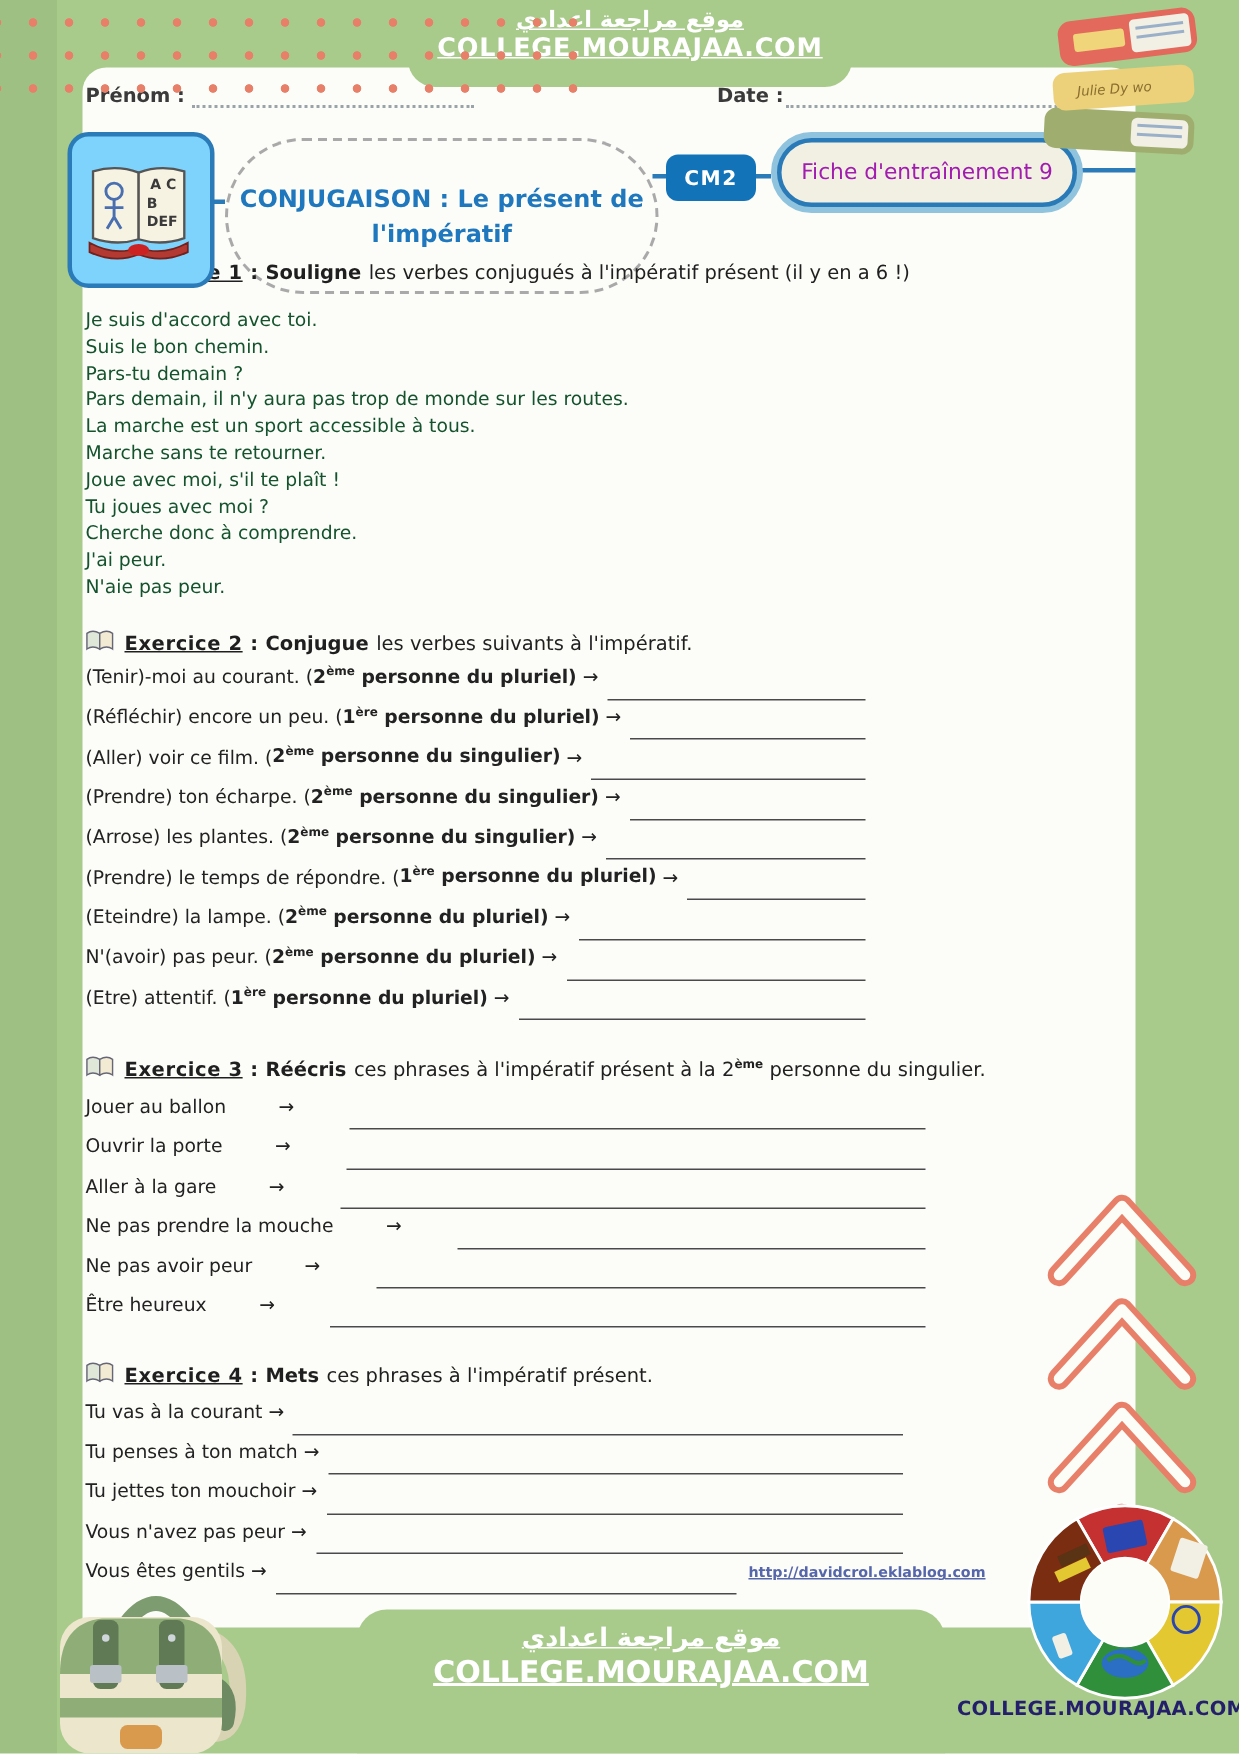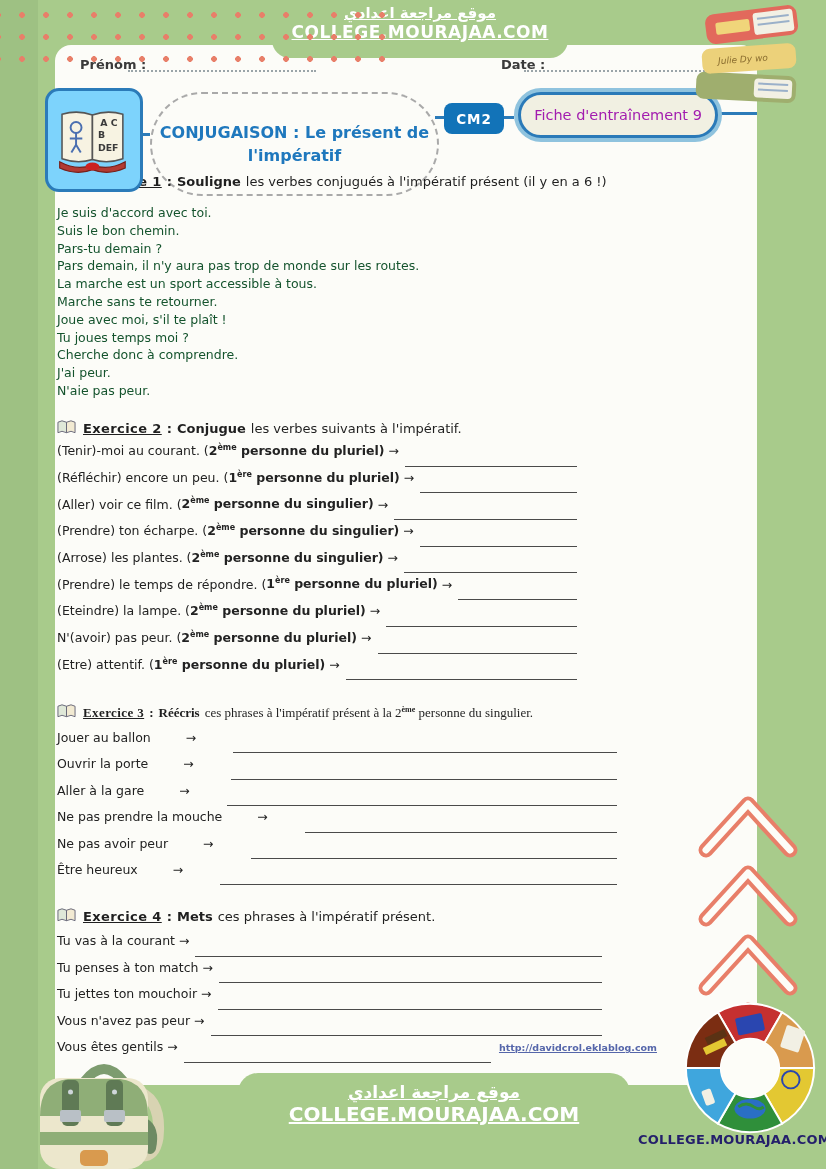--- a/index.html
+++ b/index.html
@@ -9,21 +9,21 @@
   .page{position:absolute;left:55px;top:45px;width:702px;height:1040px;background:#fcfcf8;border-radius:16px 16px 0 0;}
   .dots{position:absolute;left:0;top:0;width:386px;height:64px;
         background-image:radial-gradient(circle,#e87f69 2.6px,transparent 3.1px);
         background-size:24px 22px;background-position:10px 4px;z-index:6;}
   
   .top-banner{position:absolute;left:272px;top:0;width:296px;height:58px;background:#a8cb8b;
               border-radius:0 0 18px 18px;text-align:center;z-index:5;}
   .top-banner .ar{color:#fff;font-weight:bold;font-size:15px;text-decoration:underline;padding-top:4px;}
   .top-banner .site{color:#fff;font-weight:bold;font-size:17px;text-decoration:underline;letter-spacing:.5px;}
   
-  .hand{font-size:13px;font-weight:bold;color:#3a3a3a;margin-left:23px;}
+  .hand{font-size:13px;font-weight:bold;color:#3a3a3a;}
   .prenom-label{position:absolute;left:57px;top:57px;}
   .date-label{position:absolute;left:478px;top:57px;}
   .dotline{position:absolute;border-bottom:2px dotted #9aa4a8;height:12px;}
   .prenom-dots{left:128px;top:58px;width:188px;}
   .date-dots{left:524px;top:58px;width:196px;}
   
   .bookbox{position:absolute;left:45px;top:88px;width:92px;height:98px;background:#7dd3fc;
            border:3px solid #2b7bb9;border-radius:14px;z-index:4;display:flex;align-items:center;justify-content:center;}
   .conn{position:absolute;height:3px;background:#2b7bb9;}
   .bubble{position:absolute;left:150px;top:92px;width:285px;height:100px;border:2px dashed #a9a9a9;
@@ -144,21 +144,21 @@
     <span class="ex-instr">les verbes conjugués à l'impératif présent (il y en a 6 !)</span>
   </div>
   <div class="sentences">
     <div>Je suis d'accord avec toi.</div>
     <div>Suis le bon chemin.</div>
     <div>Pars-tu demain ?</div>
     <div>Pars demain, il n'y aura pas trop de monde sur les routes.</div>
     <div>La marche est un sport accessible à tous.</div>
     <div>Marche sans te retourner.</div>
     <div>Joue avec moi, s'il te plaît !</div>
-    <div>Tu joues temps moi ?</div>
+    <div>Tu joues avec moi ?</div>
     <div>Cherche donc à comprendre.</div>
     <div>J'ai peur.</div>
     <div>N'aie pas peur.</div>
   </div>
 
   <div class="ex-head" style="top:417px;">
     <svg width="19" height="16" viewBox="0 0 20 16">
       <path d="M1 3 Q5 0 10 3 L10 14 Q5 11 1 14 Z" fill="#dfe8d8" stroke="#667" stroke-width="1"></path>
       <path d="M19 3 Q15 0 10 3 L10 14 Q15 11 19 14 Z" fill="#f2ead2" stroke="#667" stroke-width="1"></path>
     </svg>
@@ -217,21 +217,21 @@
         <span class="blank"></span>
     </div>
     <div class="row">
       <span class="phrase">(Etre) attentif. (</span>
         <span class="bold"><span>1</span><sup>ère</sup><span> personne du pluriel)</span></span>
         <span class="arrow">→</span>
         <span class="blank"></span>
     </div>
   </div>
 
-  <div class="ex-head" style="top:701px;font-family:Liberation Serif, serif;">
+  <div class="ex-head" style="top:701px;">
     <svg width="19" height="16" viewBox="0 0 20 16">
       <path d="M1 3 Q5 0 10 3 L10 14 Q5 11 1 14 Z" fill="#dfe8d8" stroke="#667" stroke-width="1"></path>
       <path d="M19 3 Q15 0 10 3 L10 14 Q15 11 19 14 Z" fill="#f2ead2" stroke="#667" stroke-width="1"></path>
     </svg>
     <span class="ex-label">Exercice 3</span>
     <span class="ex-sep">:</span>
     <span class="ex-verb">Réécris</span>
     <span class="ex-instr"><span>ces phrases à l'impératif présent à la </span><span>2</span><sup>ème</sup><span> personne du singulier.</span></span>
   </div>
   <div class="rows ex3" style="top:730px;">

